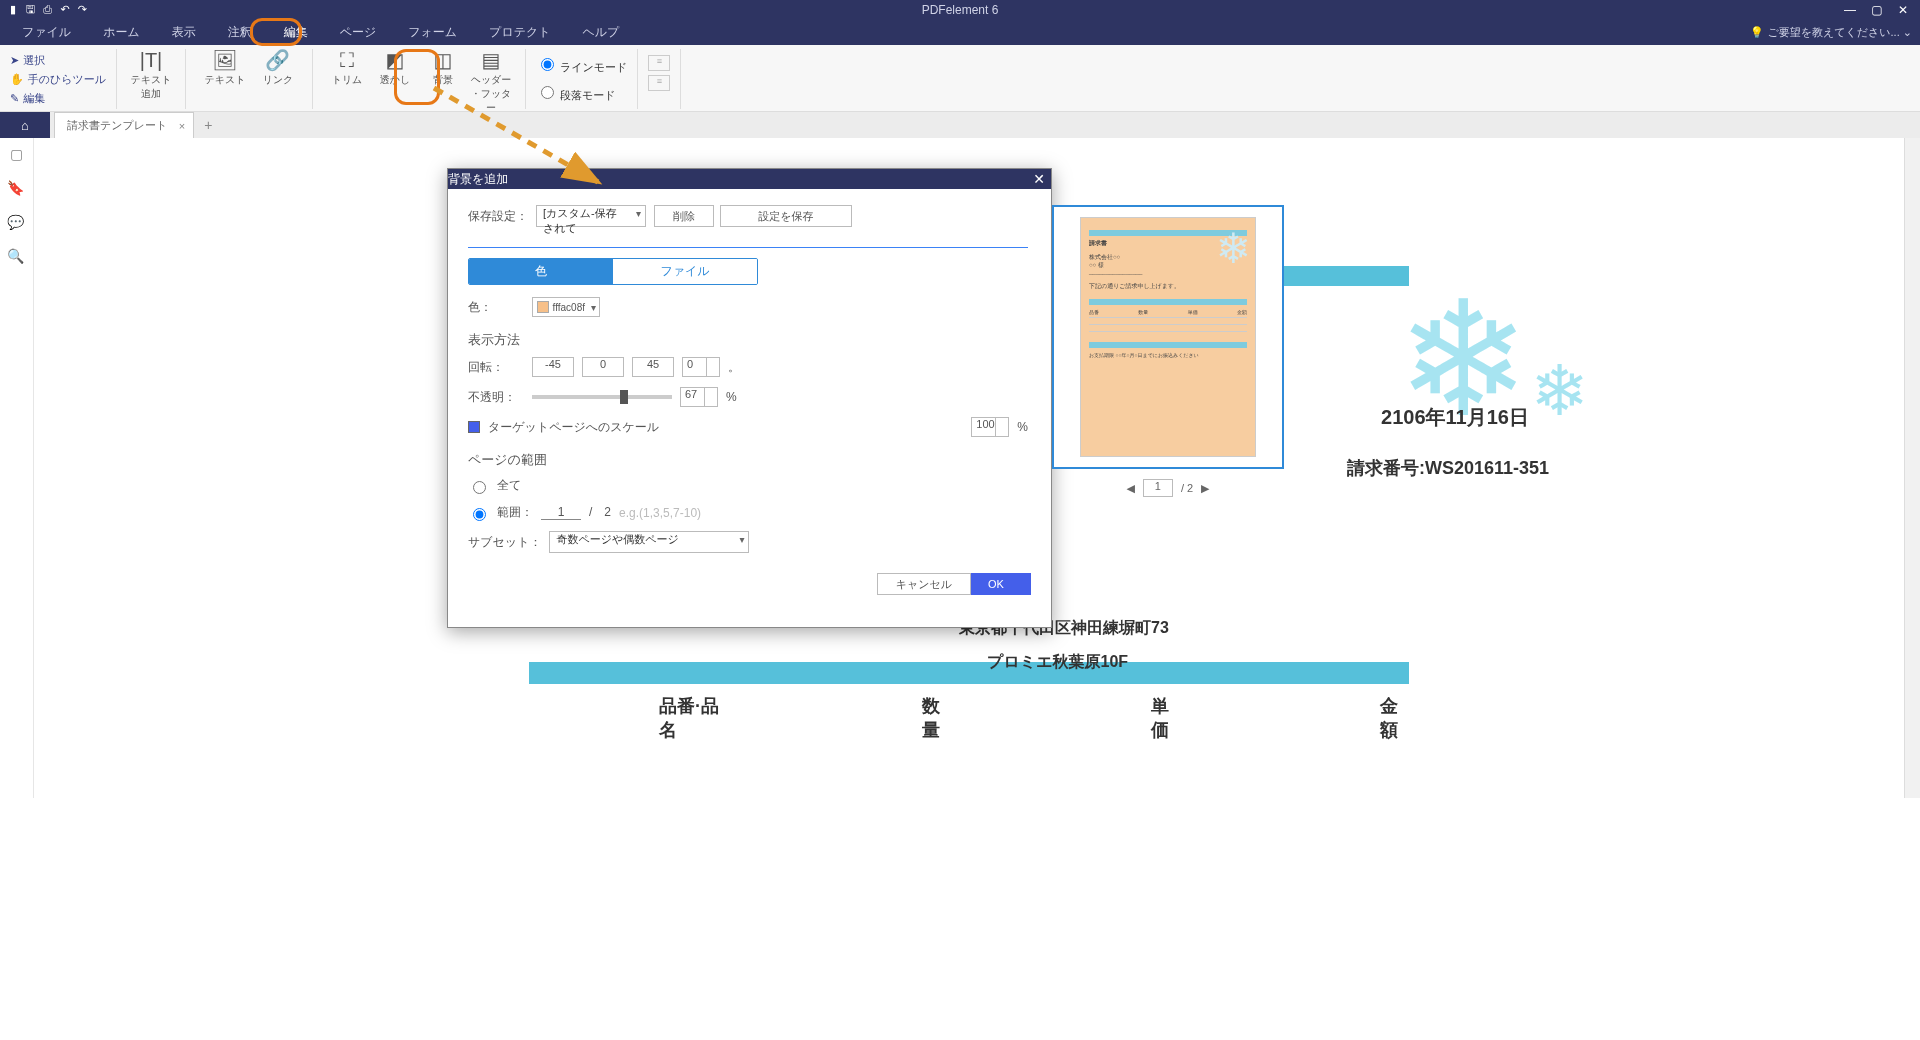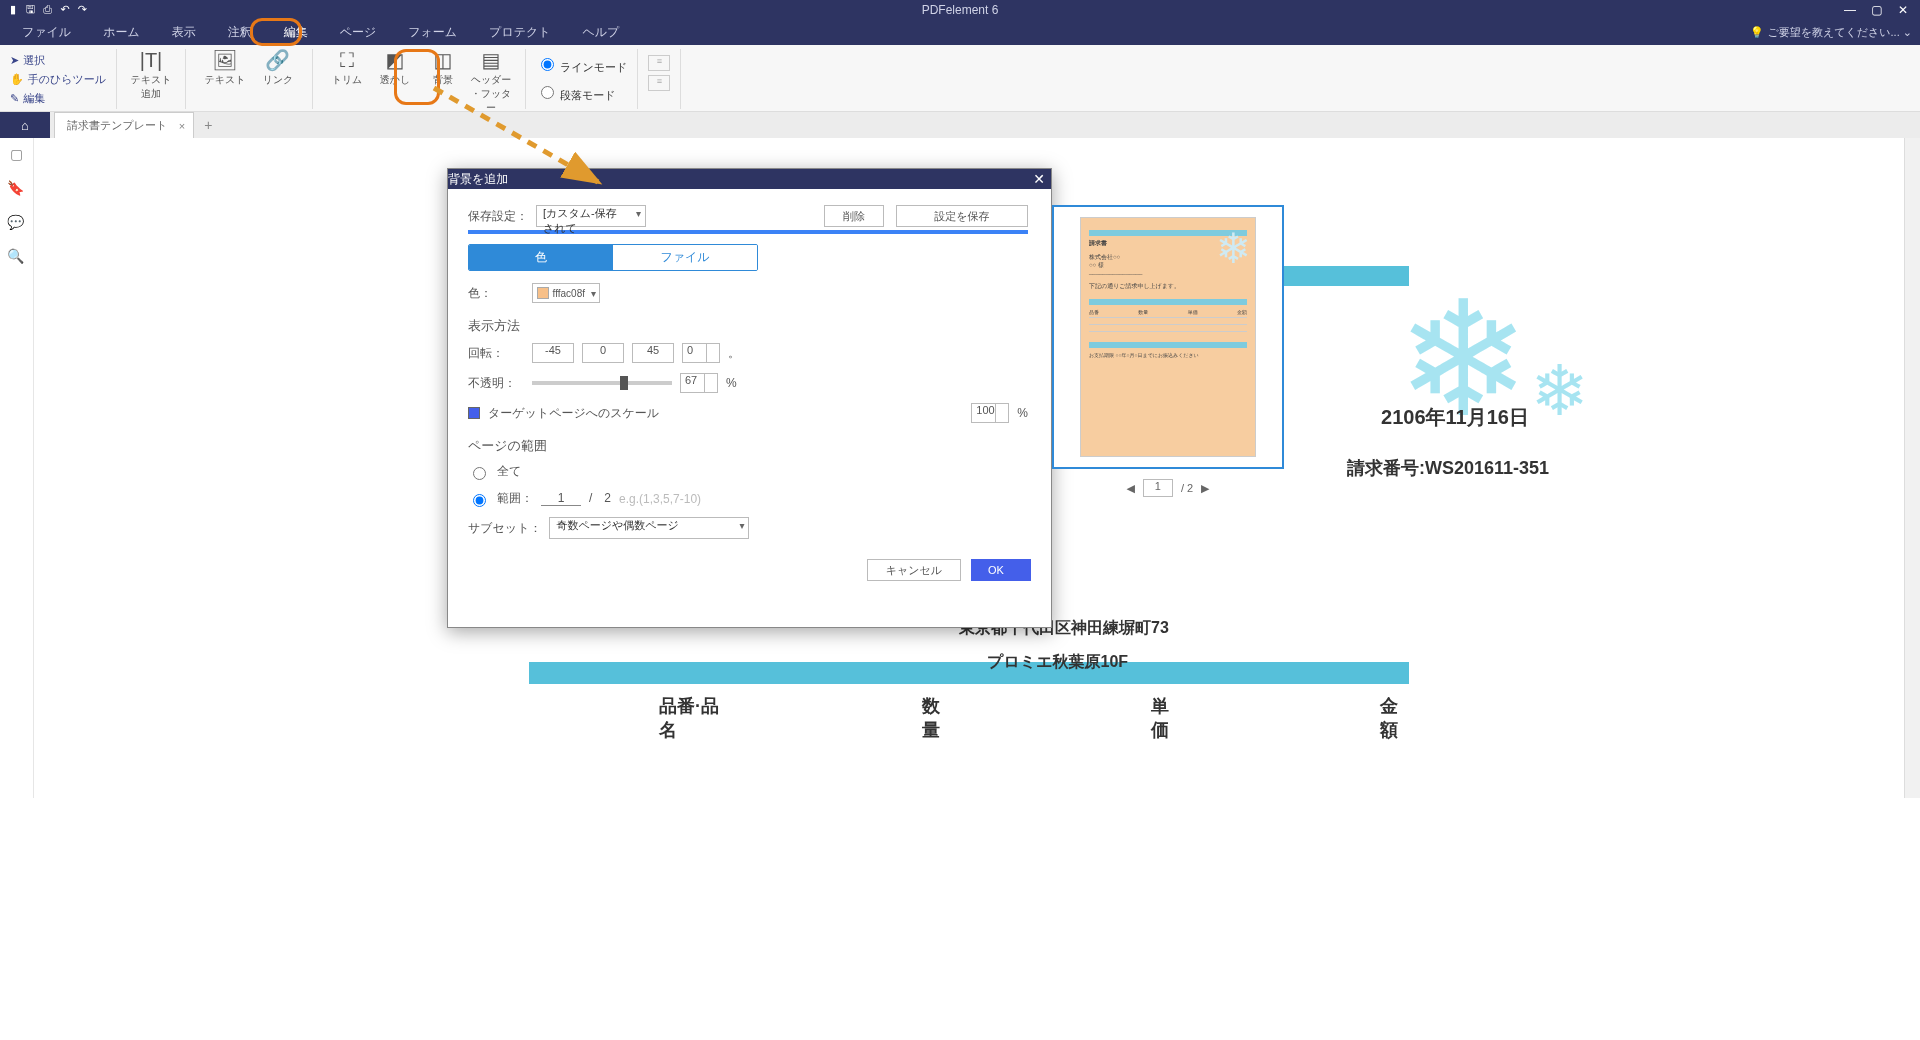--- a/index.html
+++ b/index.html
@@ -69,21 +69,21 @@
   .dialog .slider { width:140px; height:4px; background:#ccc; position:relative; }
   .dialog .slider::after { content:""; position:absolute; top:-5px; left:88px; width:8px; height:14px; background:#555; }
   .dialog h4 { margin:14px 0 8px; color:#555; font-size:13px; font-weight:normal; }
   .preview-box { border:2px solid #2f8ad8; width:232px; height:264px; display:flex; align-items:center; justify-content:center; background:#fff; }
   .preview-page { width:176px; height:240px; background:#f7cda0; border:1px solid #ccc; position:relative; padding:8px; }
   .preview-page .sf { position:absolute; right:4px; top:6px; color:#cfeaf3; font-size:42px; }
   .preview-page .bar { background:#7ecbde; height:6px; margin:4px 0; }
   .preview-page .txt { font-size:6px; color:#444; line-height:1.3; }
   .pager { display:flex; align-items:center; justify-content:center; gap:8px; margin-top:10px; color:#666; font-size:11px; }
   .pager .pg-in { border:1px solid #bbb; width:30px; height:18px; text-align:center; }
-  .dlg-foot { display:flex; justify-content:flex-end; gap:10px; padding:0 20px 14px; }
+  .dlg-foot { display:flex; justify-content:flex-end; padding:0 20px 14px; }
 </style>
 </head>
 <body>
 
 <div class="titlebar">
   <div class="left-icons">
     <span>▮</span>
     <span>🖫</span>
     <span>⎙</span>
     <span>↶</span>
@@ -226,26 +226,26 @@
   <line x1="6" y1="6" x2="170" y2="100" stroke="#e09a2e" stroke-width="5" stroke-dasharray="10 8" marker-end="url(#ah)"></line>
 </svg>
 
 <div class="dialog">
   <div class="dlg-title">
     <span>背景を追加</span>
     <span class="x">✕</span>
   </div>
   <div class="dlg-body">
     <div class="left-col">
-      <div class="row" style="justify-content:space-between;border-bottom:4px solid #3b82f6;padding-bottom:3px;width:560px">
+      <div class="row" style="border-bottom:1px solid #3b82f6;padding-bottom:20px;width:560px">
         <div style="display:flex;align-items:center;gap:8px">
           <span>保存設定：</span>
           <div class="sel" style="width:110px"><span>[カスタム-保存されて</span></div>
         </div>
-        <div style="display:flex;gap:12px">
+        <div style="display:flex;gap:6px">
           <div class="btn">削除</div>
           <div class="btn" style="width:132px;justify-content:center">設定を保存</div>
         </div>
       </div>
 
       <div class="seg">
         <div class="on">色</div>
         <div class="off">ファイル</div>
       </div>
       <div class="row">

